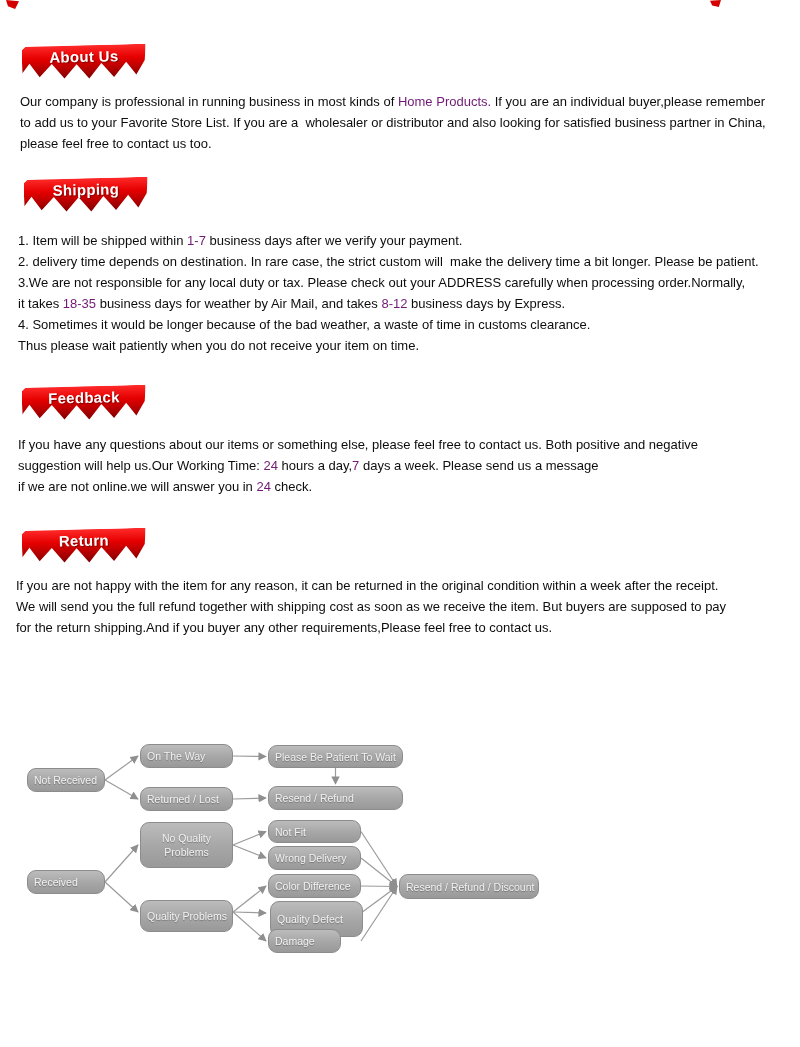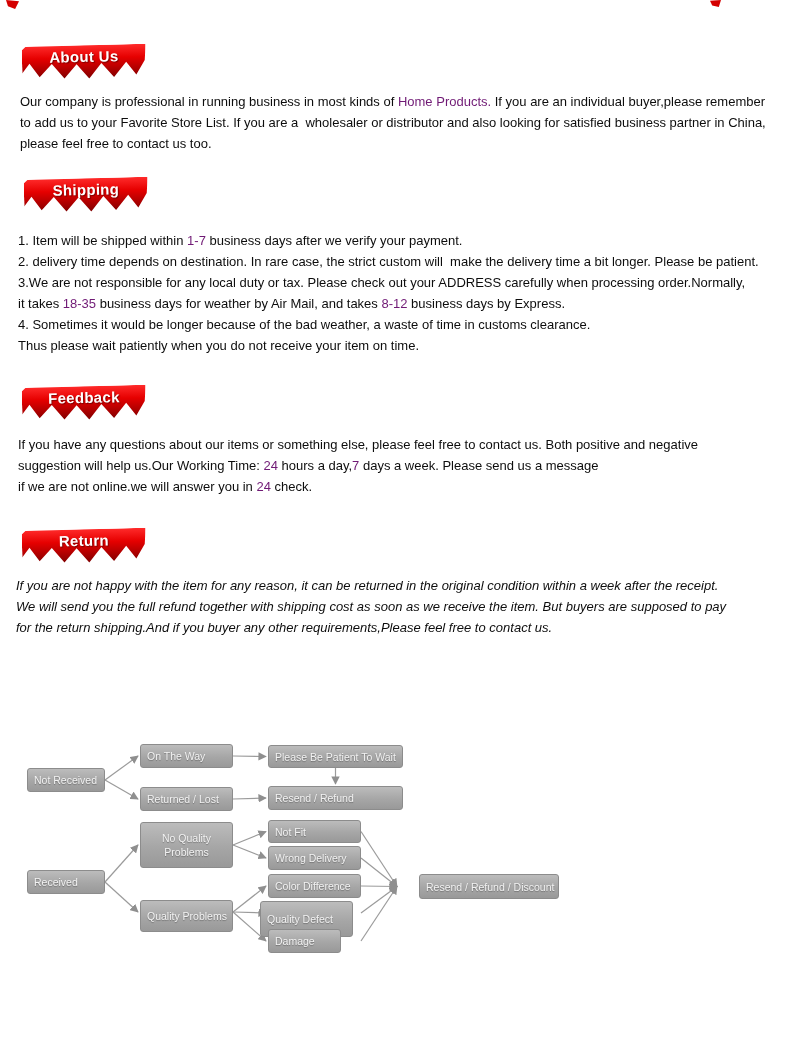--- a/index.html
+++ b/index.html
@@ -27,21 +27,21 @@
   .textblock{position:absolute;}
   .tline{font-size:13px; line-height:21px; color:#0d0d0d; white-space:pre-wrap;}
   .hl{color:#701a75;}
 
   
   #fc-arrows{position:absolute; left:0; top:0; pointer-events:none;}
   #flowchart{position:absolute; left:0; top:0; width:800px; height:1047px;}
   .fc-node{
     position:absolute; box-sizing:border-box;
     background:linear-gradient(180deg,#bcbcbc 0%, #a6a6a6 55%, #999999 100%);
-    border:1px solid #8c8c8c; border-radius:3px;
+    border:1px solid #8c8c8c; border-radius:9px;
     color:#f2f2f2; font-size:10.5px; text-shadow:0 1px 1px rgba(0,0,0,.3);
     display:flex; align-items:center; padding:0 6px; white-space:nowrap;
   }
   .fc-node.wrap{white-space:normal; line-height:1.35;}
 </style>
 </head>
 <body>
 
 <div class="page">
 
@@ -74,21 +74,21 @@
   </div>
   <div class="textblock" style="left:18px;top:434px;width:775px;">
       <div class="tline"><span>If you have any questions about our items or something else, please feel free to contact us. Both positive and negative</span></div>
       <div class="tline"><span>suggestion will help us.Our Working Time: </span><span class="hl">24</span><span> hours a day,</span><span class="hl">7</span><span> days a week. Please send us a message</span></div>
       <div class="tline"><span>if we are not online.we will answer you in </span><span class="hl">24</span><span> check.</span></div>
     </div>
 
   <div class="ribbon" style="left:22px;top:529px;">
     <span class="rlabel">Return</span>
   </div>
-  <div class="textblock" style="left:16px;top:575px;width:778px;font-style:italic;">
+  <div class="textblock" style="left:16px;top:575px;width:778px;">
       <div class="tline"><span>If you are not happy with the item for any reason, it can be returned in the original condition within a week after the receipt.</span></div>
       <div class="tline"><span>We will send you the full refund together with shipping cost as soon as we receive the item. But buyers are supposed to pay</span></div>
       <div class="tline"><span>for the return shipping.And if you buyer any other requirements,Please feel free to contact us.</span></div>
     </div>
 
   <svg id="fc-arrows" width="800" height="1047">
     <defs>
       <marker id="arrow" viewBox="0 0 10 10" refX="9" refY="5" markerWidth="7" markerHeight="7" orient="auto-start-reverse">
         <path d="M0,0 L10,5 L0,10 z" fill="#8f8f8f"></path>
       </marker>
@@ -116,18 +116,18 @@
       <div class="fc-node" style="left: 27px; top: 870px; width: 78px; height: 24px;">Received</div>
       <div class="fc-node" style="left: 140px; top: 744px; width: 93px; height: 24px;">On The Way</div>
       <div class="fc-node" style="left: 140px; top: 787px; width: 93px; height: 24px;">Returned / Lost</div>
       <div class="fc-node wrap" style="left: 140px; top: 822px; width: 93px; height: 46px; text-align: center;">No Quality Problems</div>
       <div class="fc-node" style="left: 140px; top: 900px; width: 93px; height: 32px;">Quality Problems</div>
       <div class="fc-node" style="left: 268px; top: 745px; width: 135px; height: 23px;">Please Be Patient To Wait</div>
       <div class="fc-node" style="left: 268px; top: 786px; width: 135px; height: 24px;">Resend / Refund</div>
       <div class="fc-node" style="left: 268px; top: 820px; width: 93px; height: 23px;">Not Fit</div>
       <div class="fc-node" style="left: 268px; top: 846px; width: 93px; height: 24px;">Wrong Delivery</div>
       <div class="fc-node" style="left: 268px; top: 874px; width: 93px; height: 24px;">Color Difference</div>
-      <div class="fc-node" style="left: 260px; top: 901px; width: 93px; height: 36px;">Quality Defect</div>
+      <div class="fc-node" style="left: 270px; top: 901px; width: 93px; height: 36px;">Quality Defect</div>
       <div class="fc-node" style="left: 268px; top: 929px; width: 73px; height: 24px;">Damage</div>
-      <div class="fc-node" style="left: 399px; top: 874px; width: 140px; height: 25px; margin-left: 20px;">Resend / Refund / Discount</div>
+      <div class="fc-node" style="left: 399px; top: 874px; width: 140px; height: 25px;">Resend / Refund / Discount</div>
     </div>
 
 </div>
 
 </body></html>

